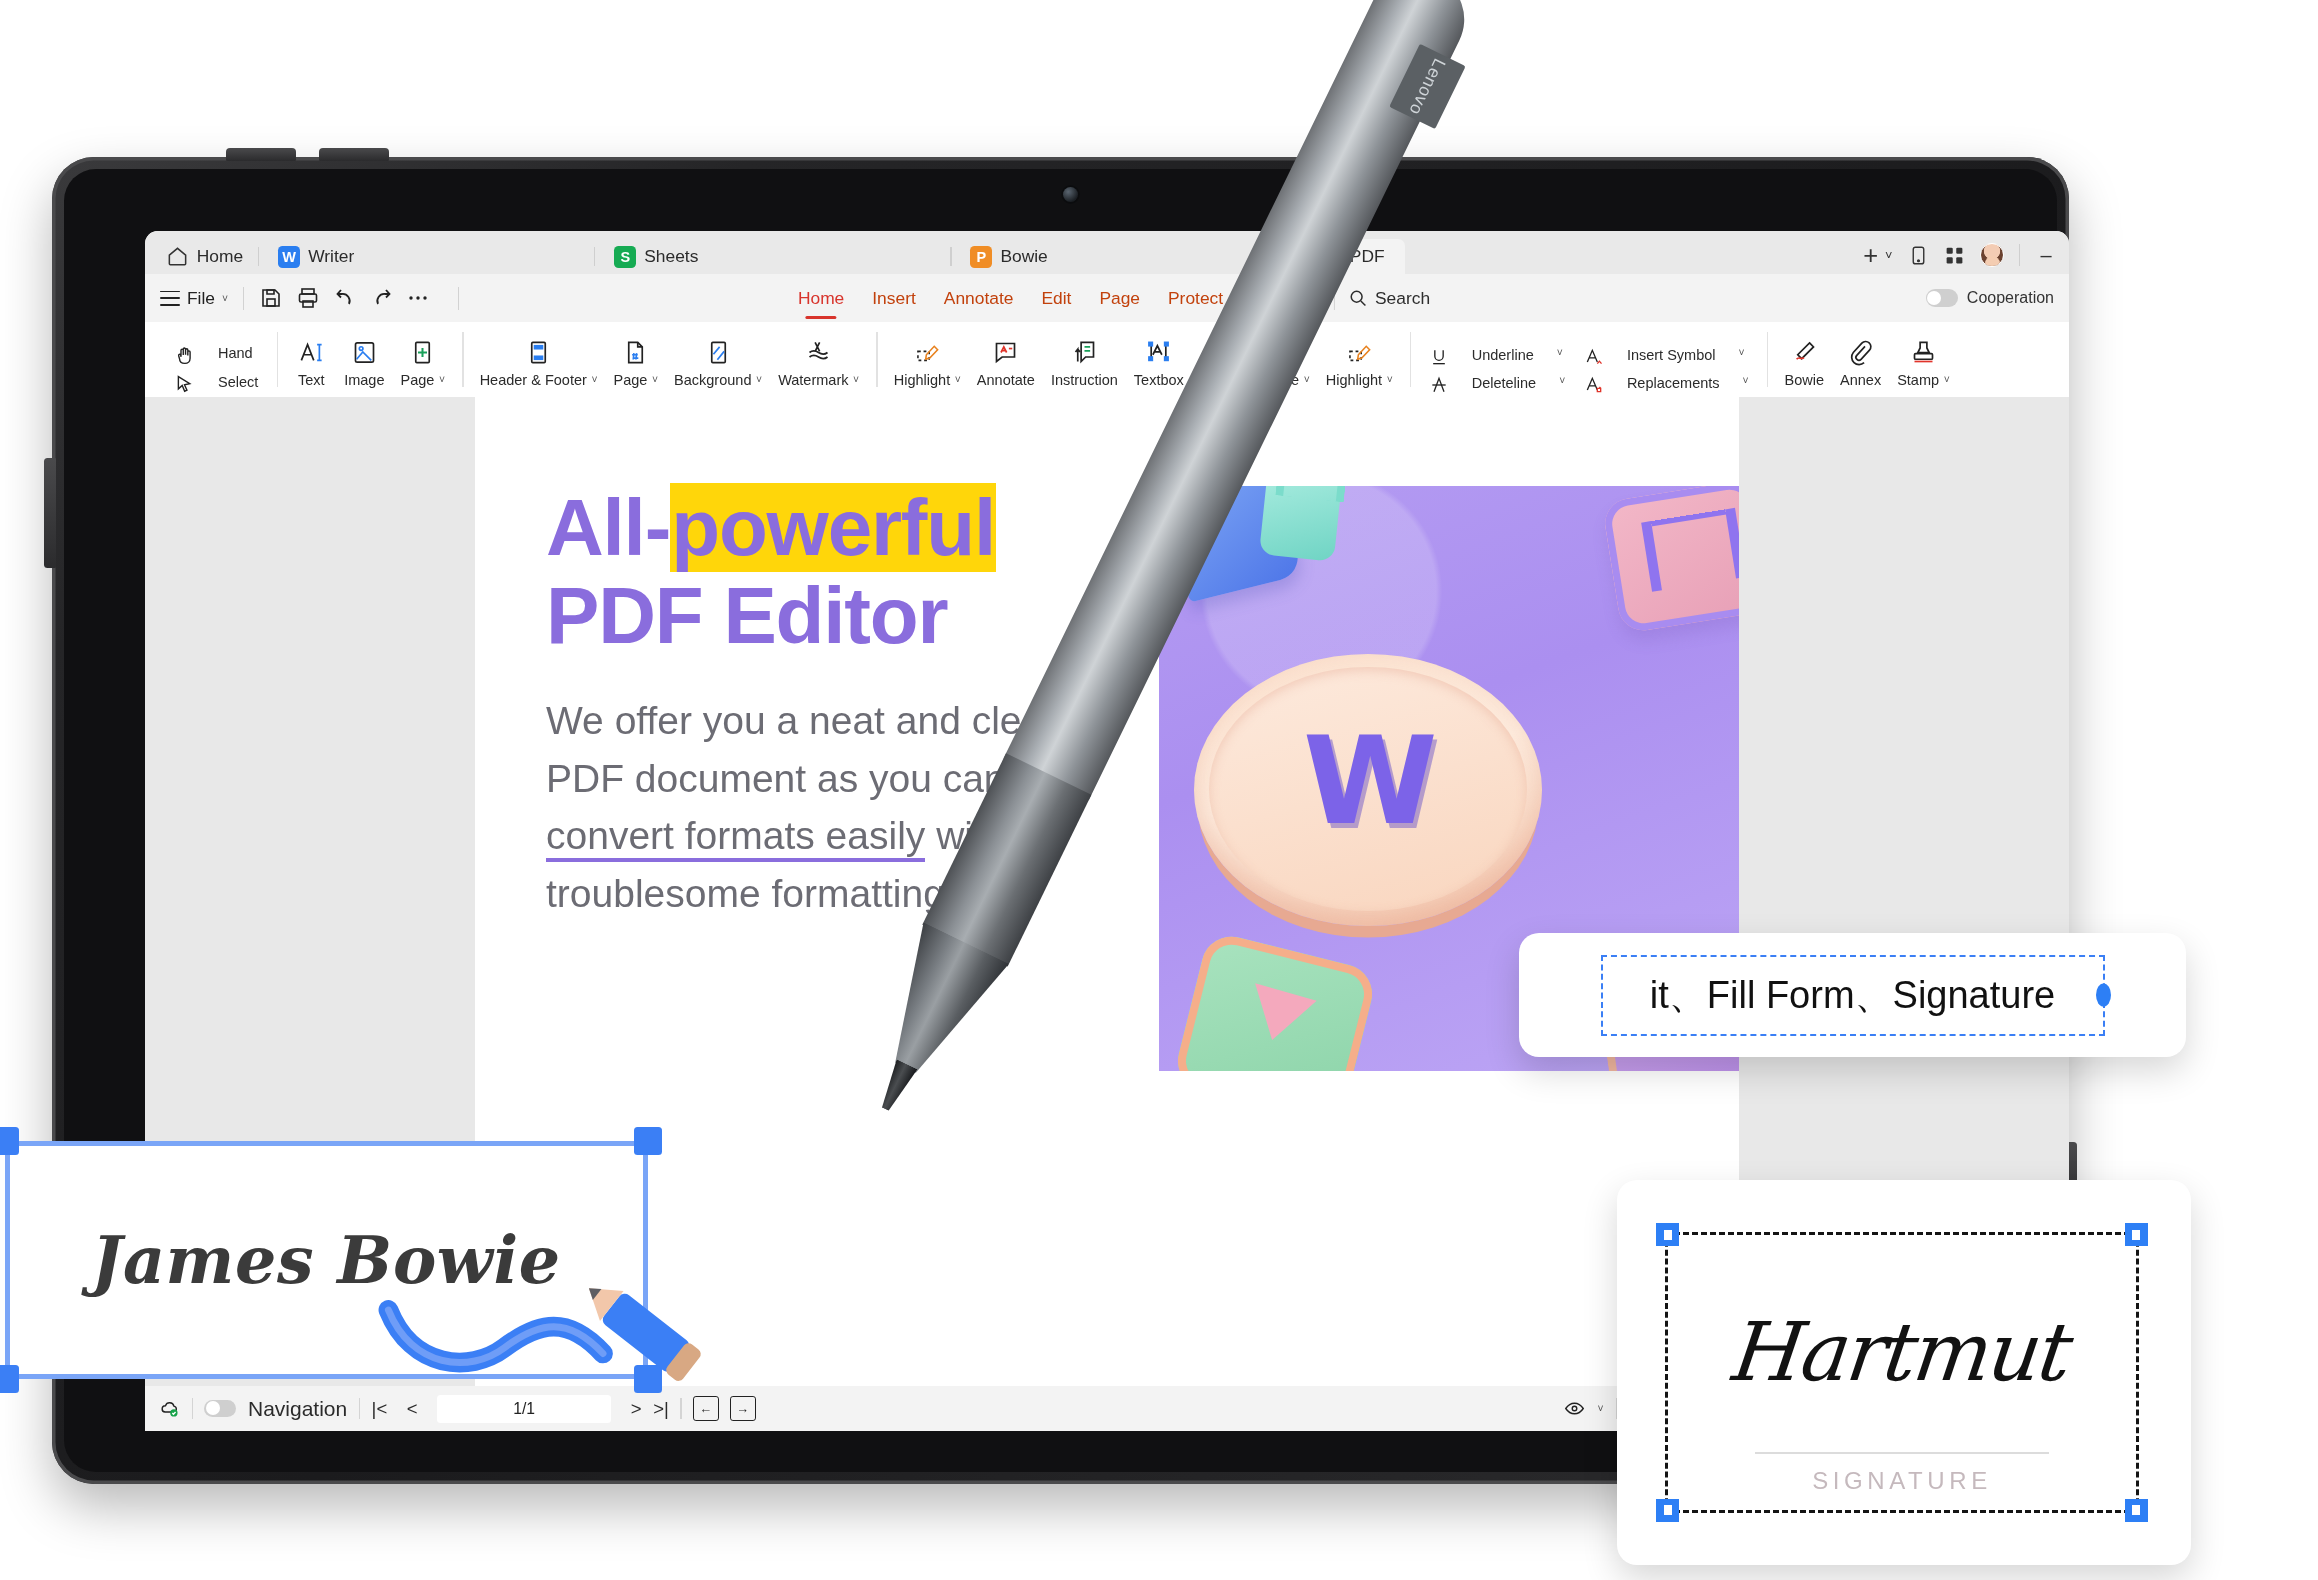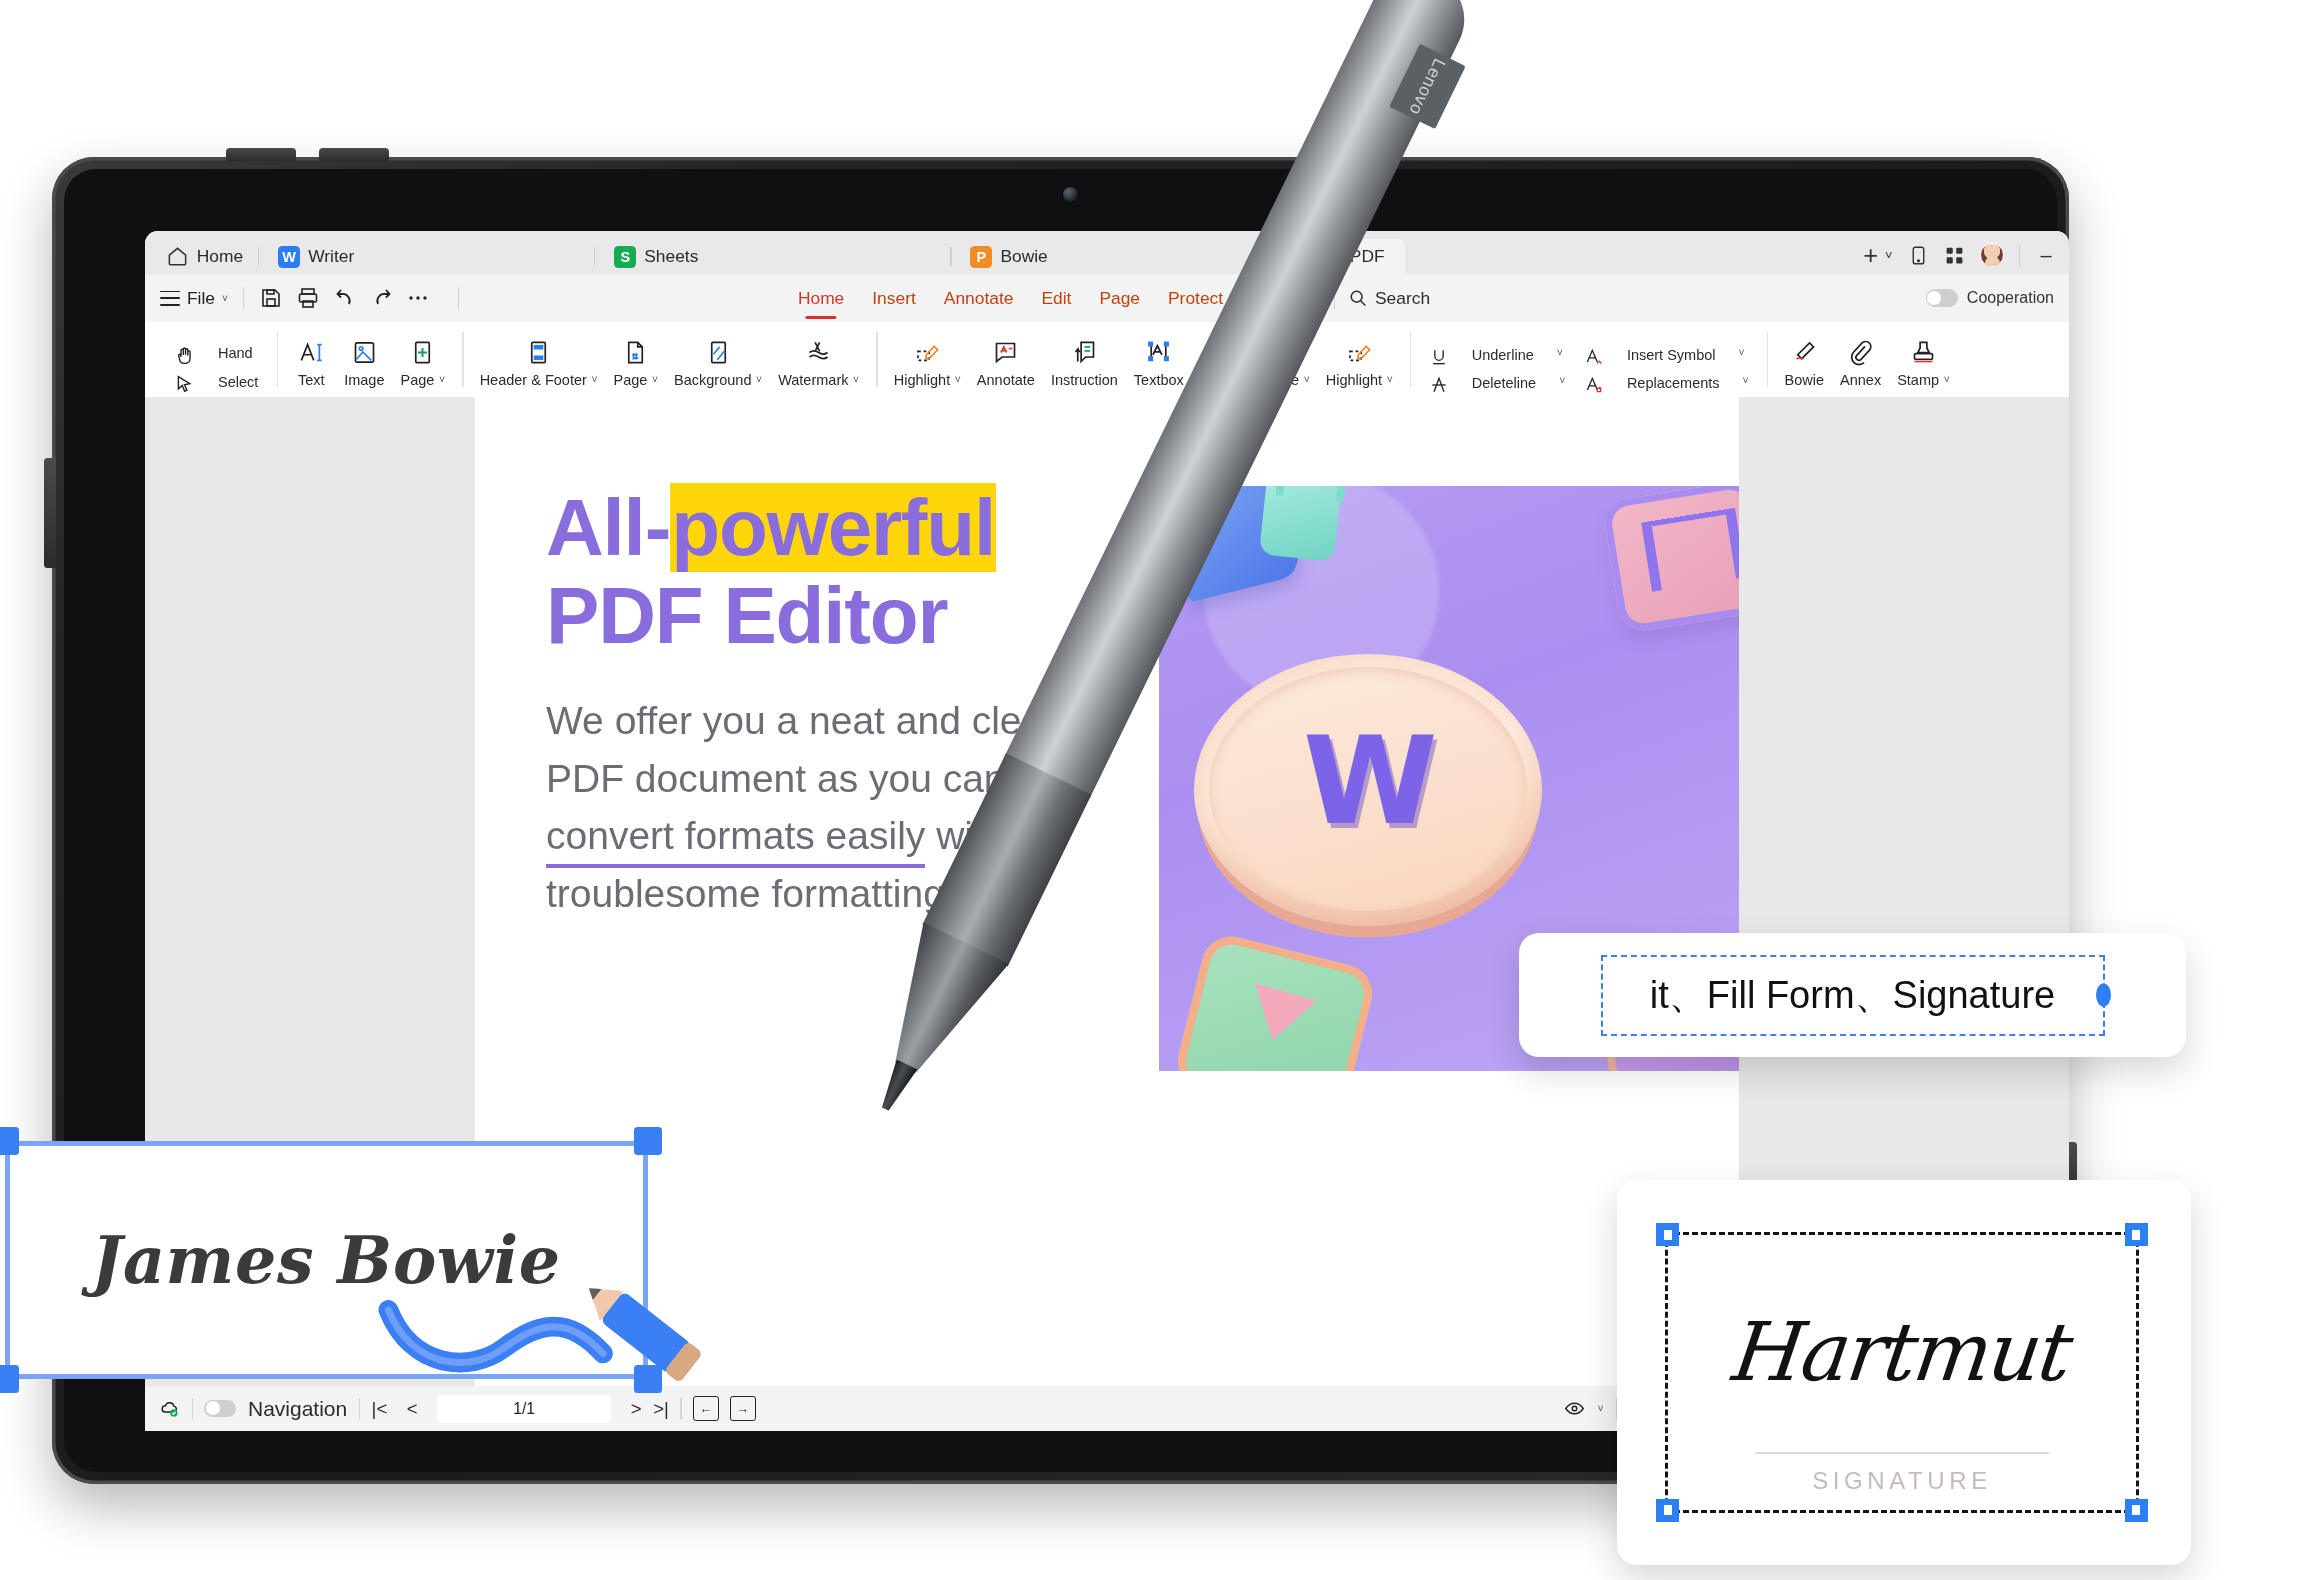--- a/index.html
+++ b/index.html
@@ -120,21 +120,21 @@
   
   .canvas{ position:absolute; left:0; right:0; top:166px; bottom:45px;
            background:#e8e8e8; display:flex; justify-content:center; }
   .page{ width:1264px; background:#fff; position:relative; }
   .doc-pad{ padding:87px 0 0 71px; }
   .h1{ font-size:80px; line-height:1.1; font-weight:bold; color:#8a6ddd;
        letter-spacing:-1.2px; }
   .hl{ background:#ffd60a; padding:0 1.2px; }
   .body-p{ margin-top:32px; font-size:39px; line-height:1.48; color:#6c6c74;
            max-width:684px; }
-  .ul-purple{ border-bottom:4px solid #8a6ddd; padding-bottom:7px; }
+  .ul-purple{ border-bottom:4px solid #8a6ddd; padding-bottom:1px; }
 
   .docimg{
     position:absolute; right:0px; top:89px; width:580px; height:585px;
     background:
       radial-gradient(circle at 28% 18%, rgba(255,255,255,.18) 0 18%, transparent 19%),
       linear-gradient(160deg,#b49cf2 0%,#ab8ff0 40%,#bda6f5 100%);
     overflow:hidden;
   }
   .b{ position:absolute; }
   .coin{

